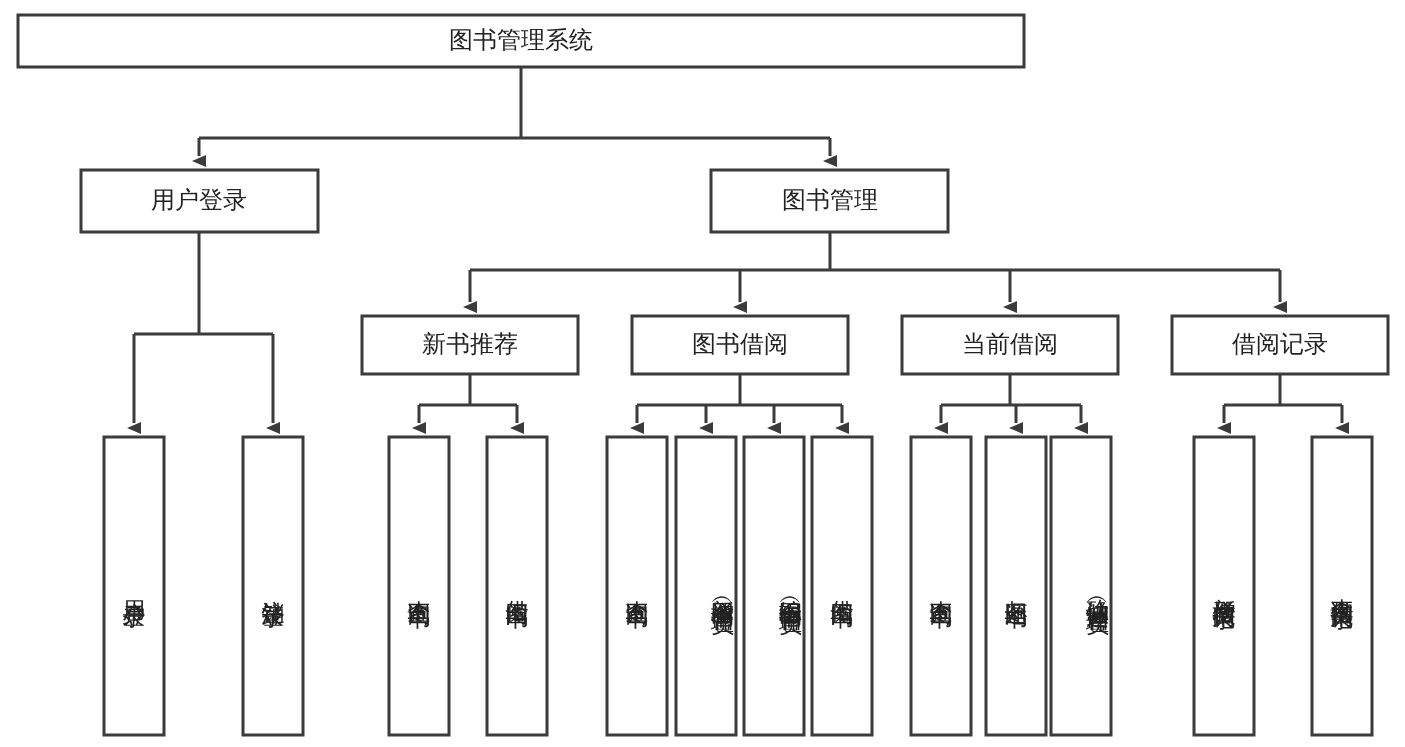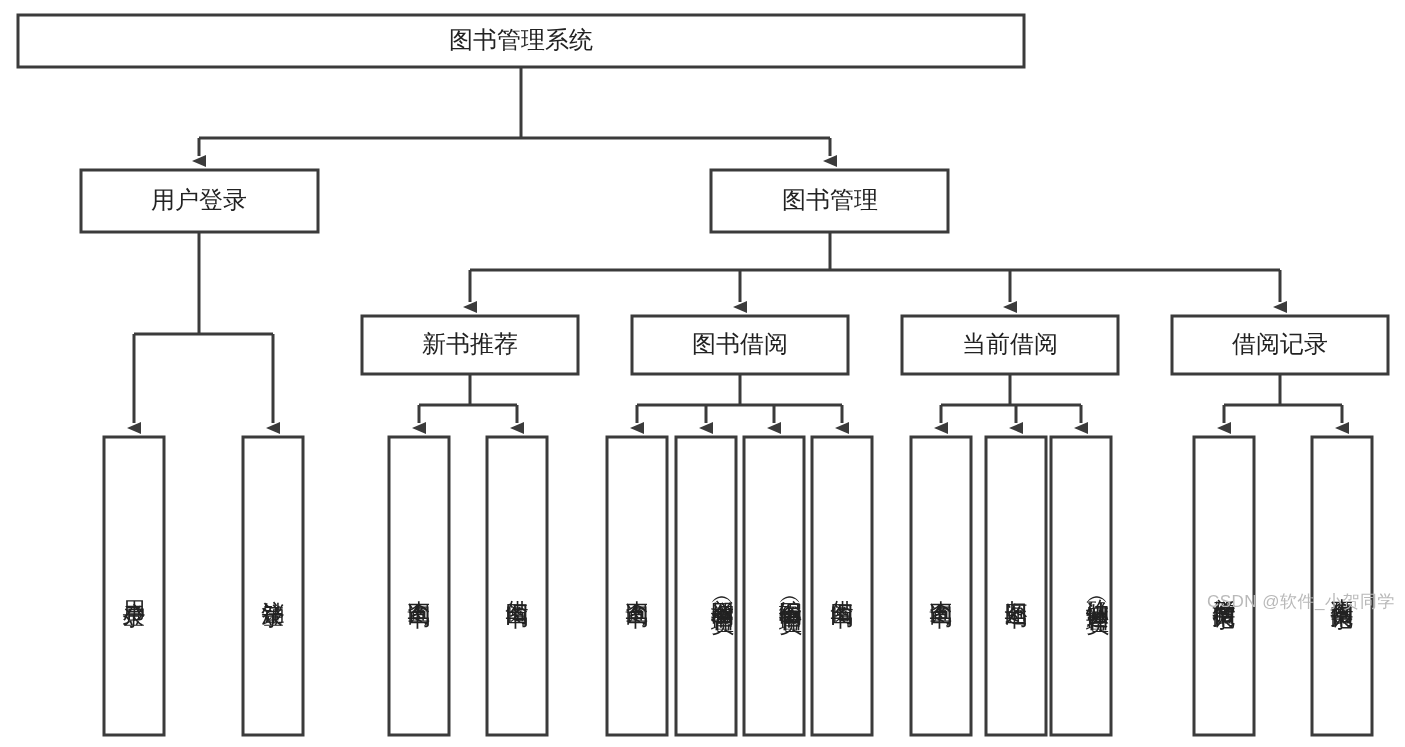--- a/index.html
+++ b/index.html
@@ -165,14 +165,13 @@
   <div class="node-label-v vleaf" style="left:911px;top:437px;width:60px;height:298px;">查询图书</div>
 
   <div class="node-label-v vleaf" style="left:986px;top:437px;width:60px;height:298px;">归还图书</div>
 
   <div class="node-label-v vleaf" style="left:1051px;top:437px;width:60px;height:298px;align-items:flex-start;padding-top:8px;">确认归还（管理员）</div>
 
   <div class="node-label-v vleaf" style="left:1194px;top:437px;width:60px;height:298px;">新增借阅记录</div>
 
   <div class="node-label-v vleaf" style="left:1312px;top:437px;width:60px;height:298px;">查询借阅记录</div>
 
-  <div id="watermark">CSDN @软件_小贺同学</div>
 </div>
 
 </body></html>

